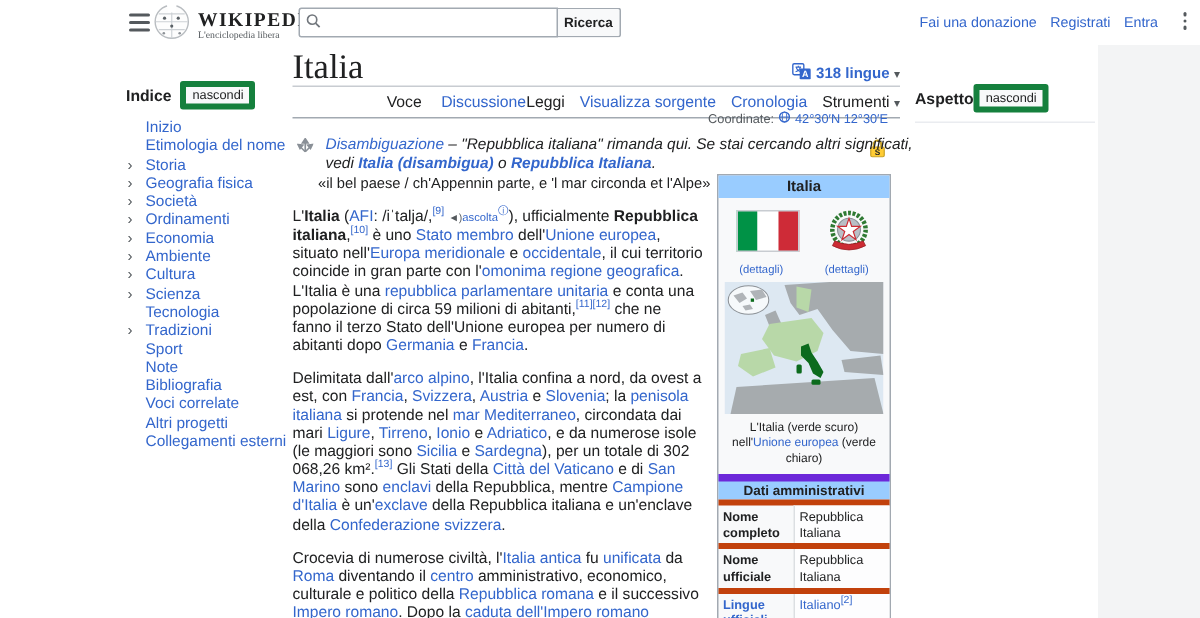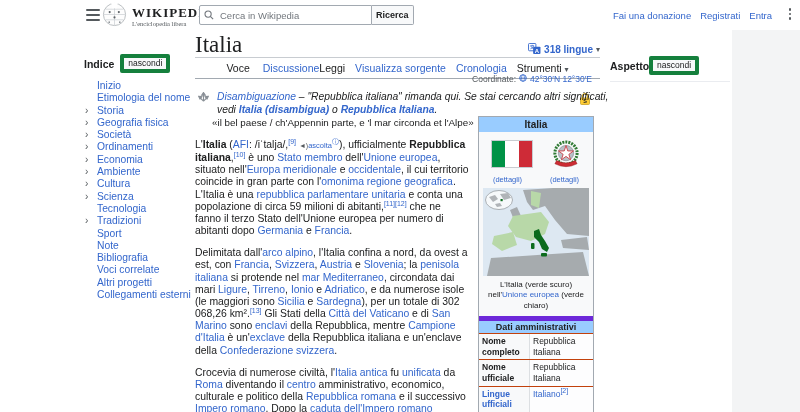--- a/index.html
+++ b/index.html
@@ -40,21 +40,21 @@
   .toc-item .toc-label{color:#3366cc;}
 
   
   .article-head{position:absolute;left:195px;top:33px;width:405px;}
   .title-row{display:flex;justify-content:space-between;align-items:flex-end;
              border-bottom:1px solid #c8ccd1;padding-bottom:1px;}
   .page-title{font-family:"Liberation Serif","DejaVu Serif",serif;font-weight:normal;font-size:23px;
               margin:0;line-height:1;}
   .langsel{display:flex;align-items:center;gap:3px;color:#3366cc;font-size:10px;font-weight:bold;cursor:pointer;}
   .caret{color:#54595d;font-size:8px;}
-  .tab-row{display:flex;justify-content:center;font-size:10.5px;padding:4px 0 4px;
+  .tab-row{display:flex;justify-content:flex-end;font-size:10.5px;padding:4px 0 4px;
            border-bottom:1px solid #a2a9b1;}
   .tabs-left{display:flex;gap:13px;}
   .tabs-right{display:flex;gap:10px;align-items:center;}
   .tab{cursor:pointer;}
   .tab-active{color:#202122;}
   .tab-link{color:#3366cc;}
 
   
   .appearance{position:absolute;left:610px;top:56px;width:120px;display:flex;gap:0;align-items:center;
               padding-bottom:6px;border-bottom:1px solid #eaecf0;}
@@ -92,21 +92,21 @@
   .infobox{position:absolute;left:478px;top:116px;width:114px;background:#f8f9fa;
            border:1px solid #a2a9b1;font-size:8.5px;}
   .ib-title{background:#99ccff;text-align:center;font-weight:bold;font-size:10px;padding:2px 0;}
   .ib-symbols{display:flex;justify-content:space-around;align-items:center;padding:6px 3px 2px;}
   .ib-dettagli{display:flex;justify-content:space-around;font-size:7.5px;padding:1px 0 4px;}
   .ib-dettagli span{color:#3366cc;cursor:pointer;}
   .ib-mapwrap{text-align:center;}
   .ib-mapcap{font-size:8px;text-align:center;line-height:1.3;padding:2px 3px 5px;}
   .ib-section{background:#99ccff;text-align:center;font-weight:bold;font-size:9px;padding:1px 0;
               border-top:5px solid #6d28d9;}
-  .ib-row{display:flex;border-top:1px solid #c2410c;}
+  .ib-row{display:flex;border-top:4px solid #c2410c;}
   .ib-label{width:45px;padding:2px 2px 2px 3px;line-height:1.25;flex-shrink:0;}
   .ib-value{flex:1;padding:2px 2px 2px 3px;line-height:1.25;border-left:1px solid #dcdfe2;background:#fdfdfe;}
 </style>
 </head>
 <body>
 
 <div class="stage">
   <div class="side-gray"></div>
 
   <header class="topbar">
@@ -136,21 +136,20 @@
     </div>
 
     <div class="searchwrap">
       <div class="searchbox">
         <span>
           <svg width="10" height="10" viewBox="0 0 11 11">
             <circle cx="4.5" cy="4.5" r="3.4" fill="none" stroke="#72777d" stroke-width="1.2"></circle>
             <line x1="7" y1="7" x2="10" y2="10" stroke="#72777d" stroke-width="1.3"></line>
           </svg>
         </span>
-        <input type="text" placeholder="Cerca in Wikipedia" style="">
       </div>
       <button class="search-btn">Ricerca</button>
     </div>
 
     <nav class="toplinks">
       <a>Fai una donazione</a>
       <a>Registrati</a>
       <a>Entra</a>
     </nav>
     <div class="dots">

